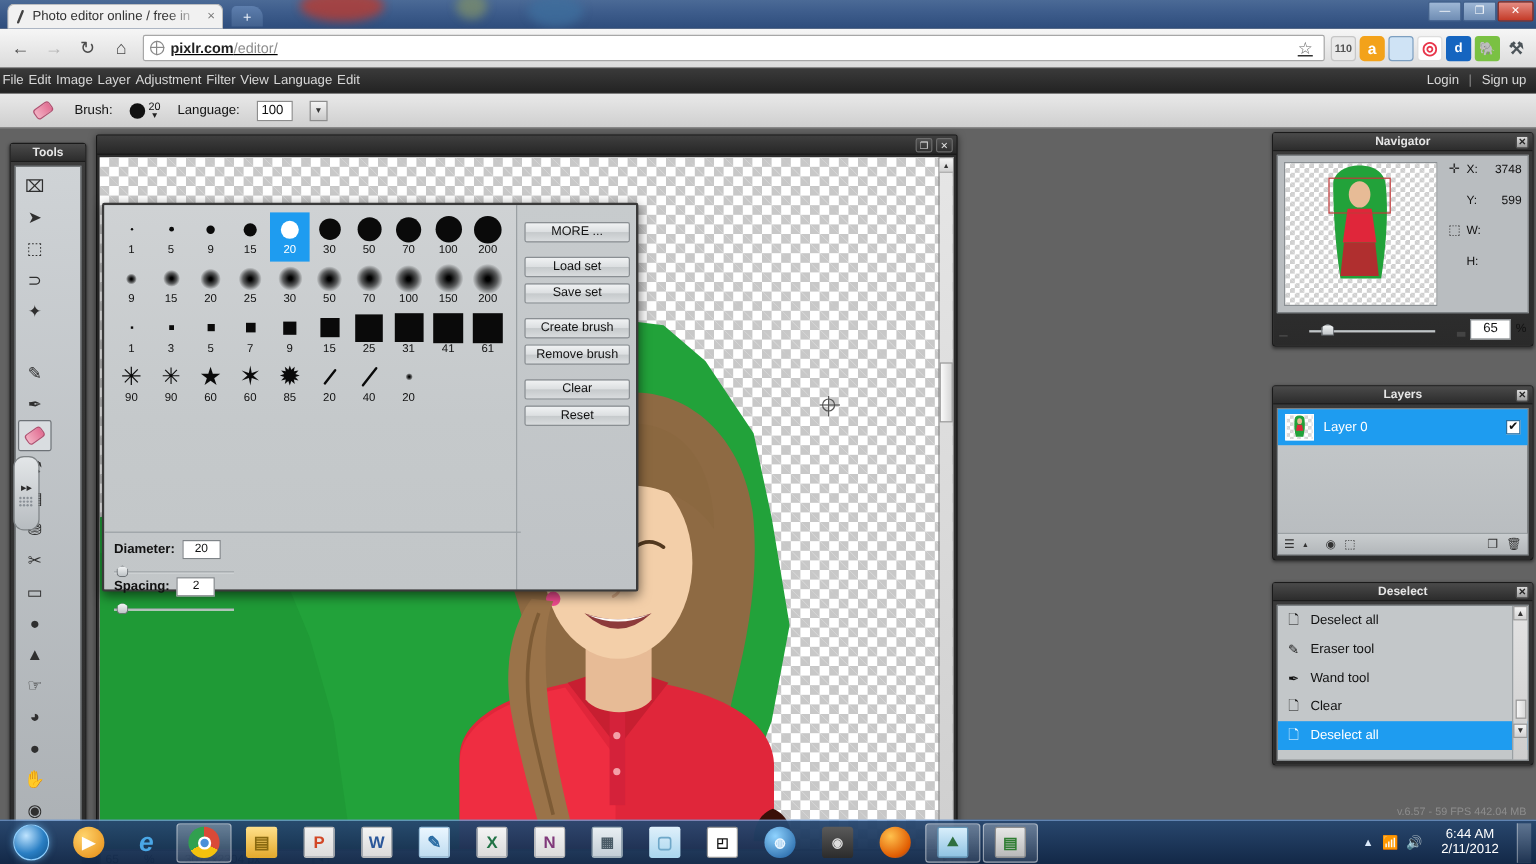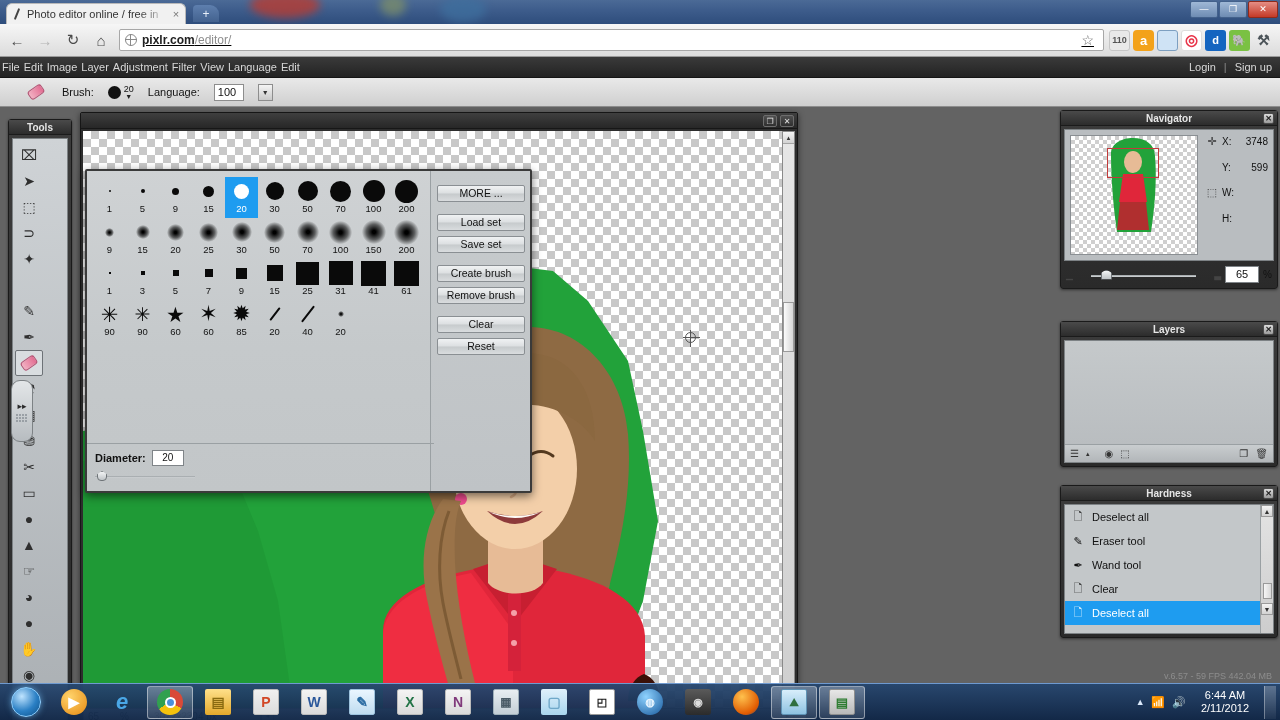--- a/index.html
+++ b/index.html
@@ -798,20 +798,30 @@
           <div class="param">
             <div class="param-top">
               <span class="param-label">Diameter:</span>
               <span class="param-input">20</span>
             </div>
             <div class="param-slider">
               <span class="track"></span>
                 <span class="knob" style="left:2px;"></span>
             </div>
           </div>
+          <div class="param">
+            <div class="param-top">
+              <span class="param-label">Spacing:</span>
+              <span class="param-input">2</span>
+            </div>
+            <div class="param-slider">
+              <span class="track"></span>
+                <span class="knob" style="left:2px;"></span>
+            </div>
+          </div>
         </div>
       </div>
 
       <div class="brushdlg-right">
         <div class="dbtn">MORE ...</div>
         <div class="dbtn gap">Load set</div>
         <div class="dbtn">Save set</div>
         <div class="dbtn gap">Create brush</div>
         <div class="dbtn">Remove brush</div>
         <div class="dbtn gap">Clear</div>
@@ -874,35 +884,46 @@
         <span class="zoom-pct">%</span>
       </div>
     </div>
 
     <div class="panel layerspanel">
       <div class="panel-title">
         <span>Layers</span>
         <span class="panel-close">✕</span>
       </div>
       <div class="panel-body">
+        <div class="layer-item">
+          <span class="layer-thumb">
+            <svg width="22" height="20">
+              <path d="M7,3 C7,1 9,0 11,0 C13,0 15,1 15,3 C16,9 15,14 14,18 L8,18 C7,14 6,9 7,3 Z" fill="#22a23a"></path>
+              <ellipse cx="11" cy="5" rx="2" ry="2.4" fill="#e7bb96"></ellipse>
+              <path d="M9,8 L13,8 L14,13 L8,13 Z" fill="#e0263a"></path>
+            </svg>
+          </span>
+          <span class="layer-name">Layer 0</span>
+          <span class="layer-check">✔</span>
+        </div>
         <div class="layer-toolbar">
           <span>☰</span>
           <span style="font-size:7px;">▴</span>
           <span style="margin-left:8px;">◉</span>
           <span>⬚</span>
           <span class="sp"></span>
           <span>❐</span>
           <span>🗑</span>
         </div>
       </div>
     </div>
 
     <div class="panel histpanel">
       <div class="panel-title">
-        <span>Hardness</span>
+        <span>Deselect</span>
         <span class="panel-close">✕</span>
       </div>
       <div class="panel-body">
         <div class="hist-item">
           <span class="hist-ico">🗋</span>
           <span>Deselect all</span>
         </div>
         <div class="hist-item">
           <span class="hist-ico">✎</span>
           <span>Eraser tool</span>

